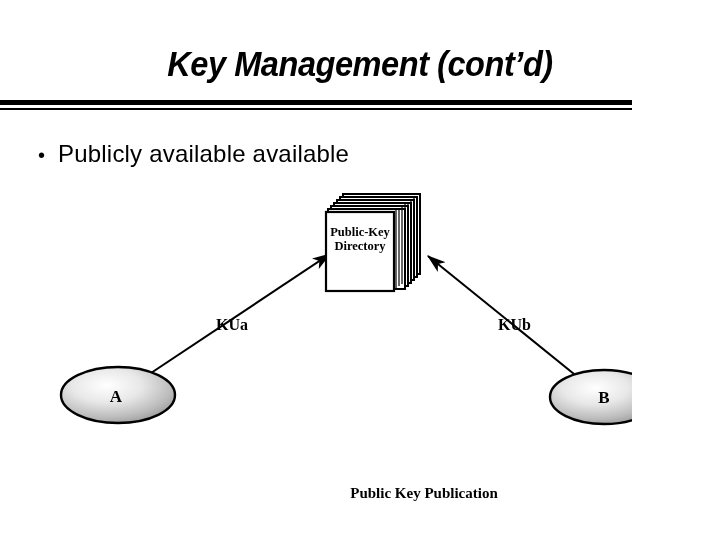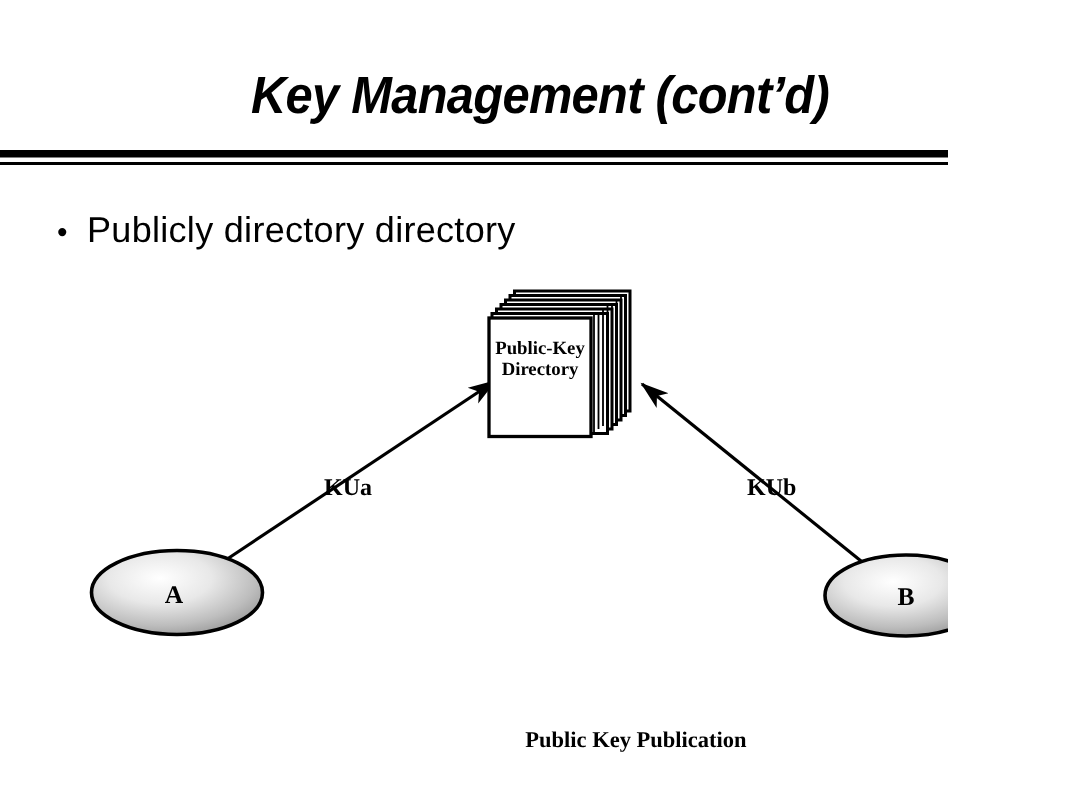--- a/index.html
+++ b/index.html
@@ -99,21 +99,21 @@
 
 <div id="slide">
 
   <div id="title">Key Management (cont’d)</div>
 
   <div id="rule-thick"></div>
   <div id="rule-thin"></div>
 
   <div id="bullet-row">
     <span id="bullet-glyph">•</span>
-    <span id="bullet-text">Publicly directory directory</span>
+    <span id="bullet-text">Publicly available available</span>
   </div>
 
   <div id="diagram">
     <svg width="720" height="540" viewBox="0 0 720 540" xmlns="http://www.w3.org/2000/svg">
       <defs>
         <radialGradient id="ellipseShadeA" cx="40%" cy="33%" r="72%">
           <stop offset="0%" stop-color="#ffffff"></stop>
           <stop offset="42%" stop-color="#e8e8e8"></stop>
           <stop offset="78%" stop-color="#bdbdbd"></stop>
           <stop offset="100%" stop-color="#9a9a9a"></stop>

